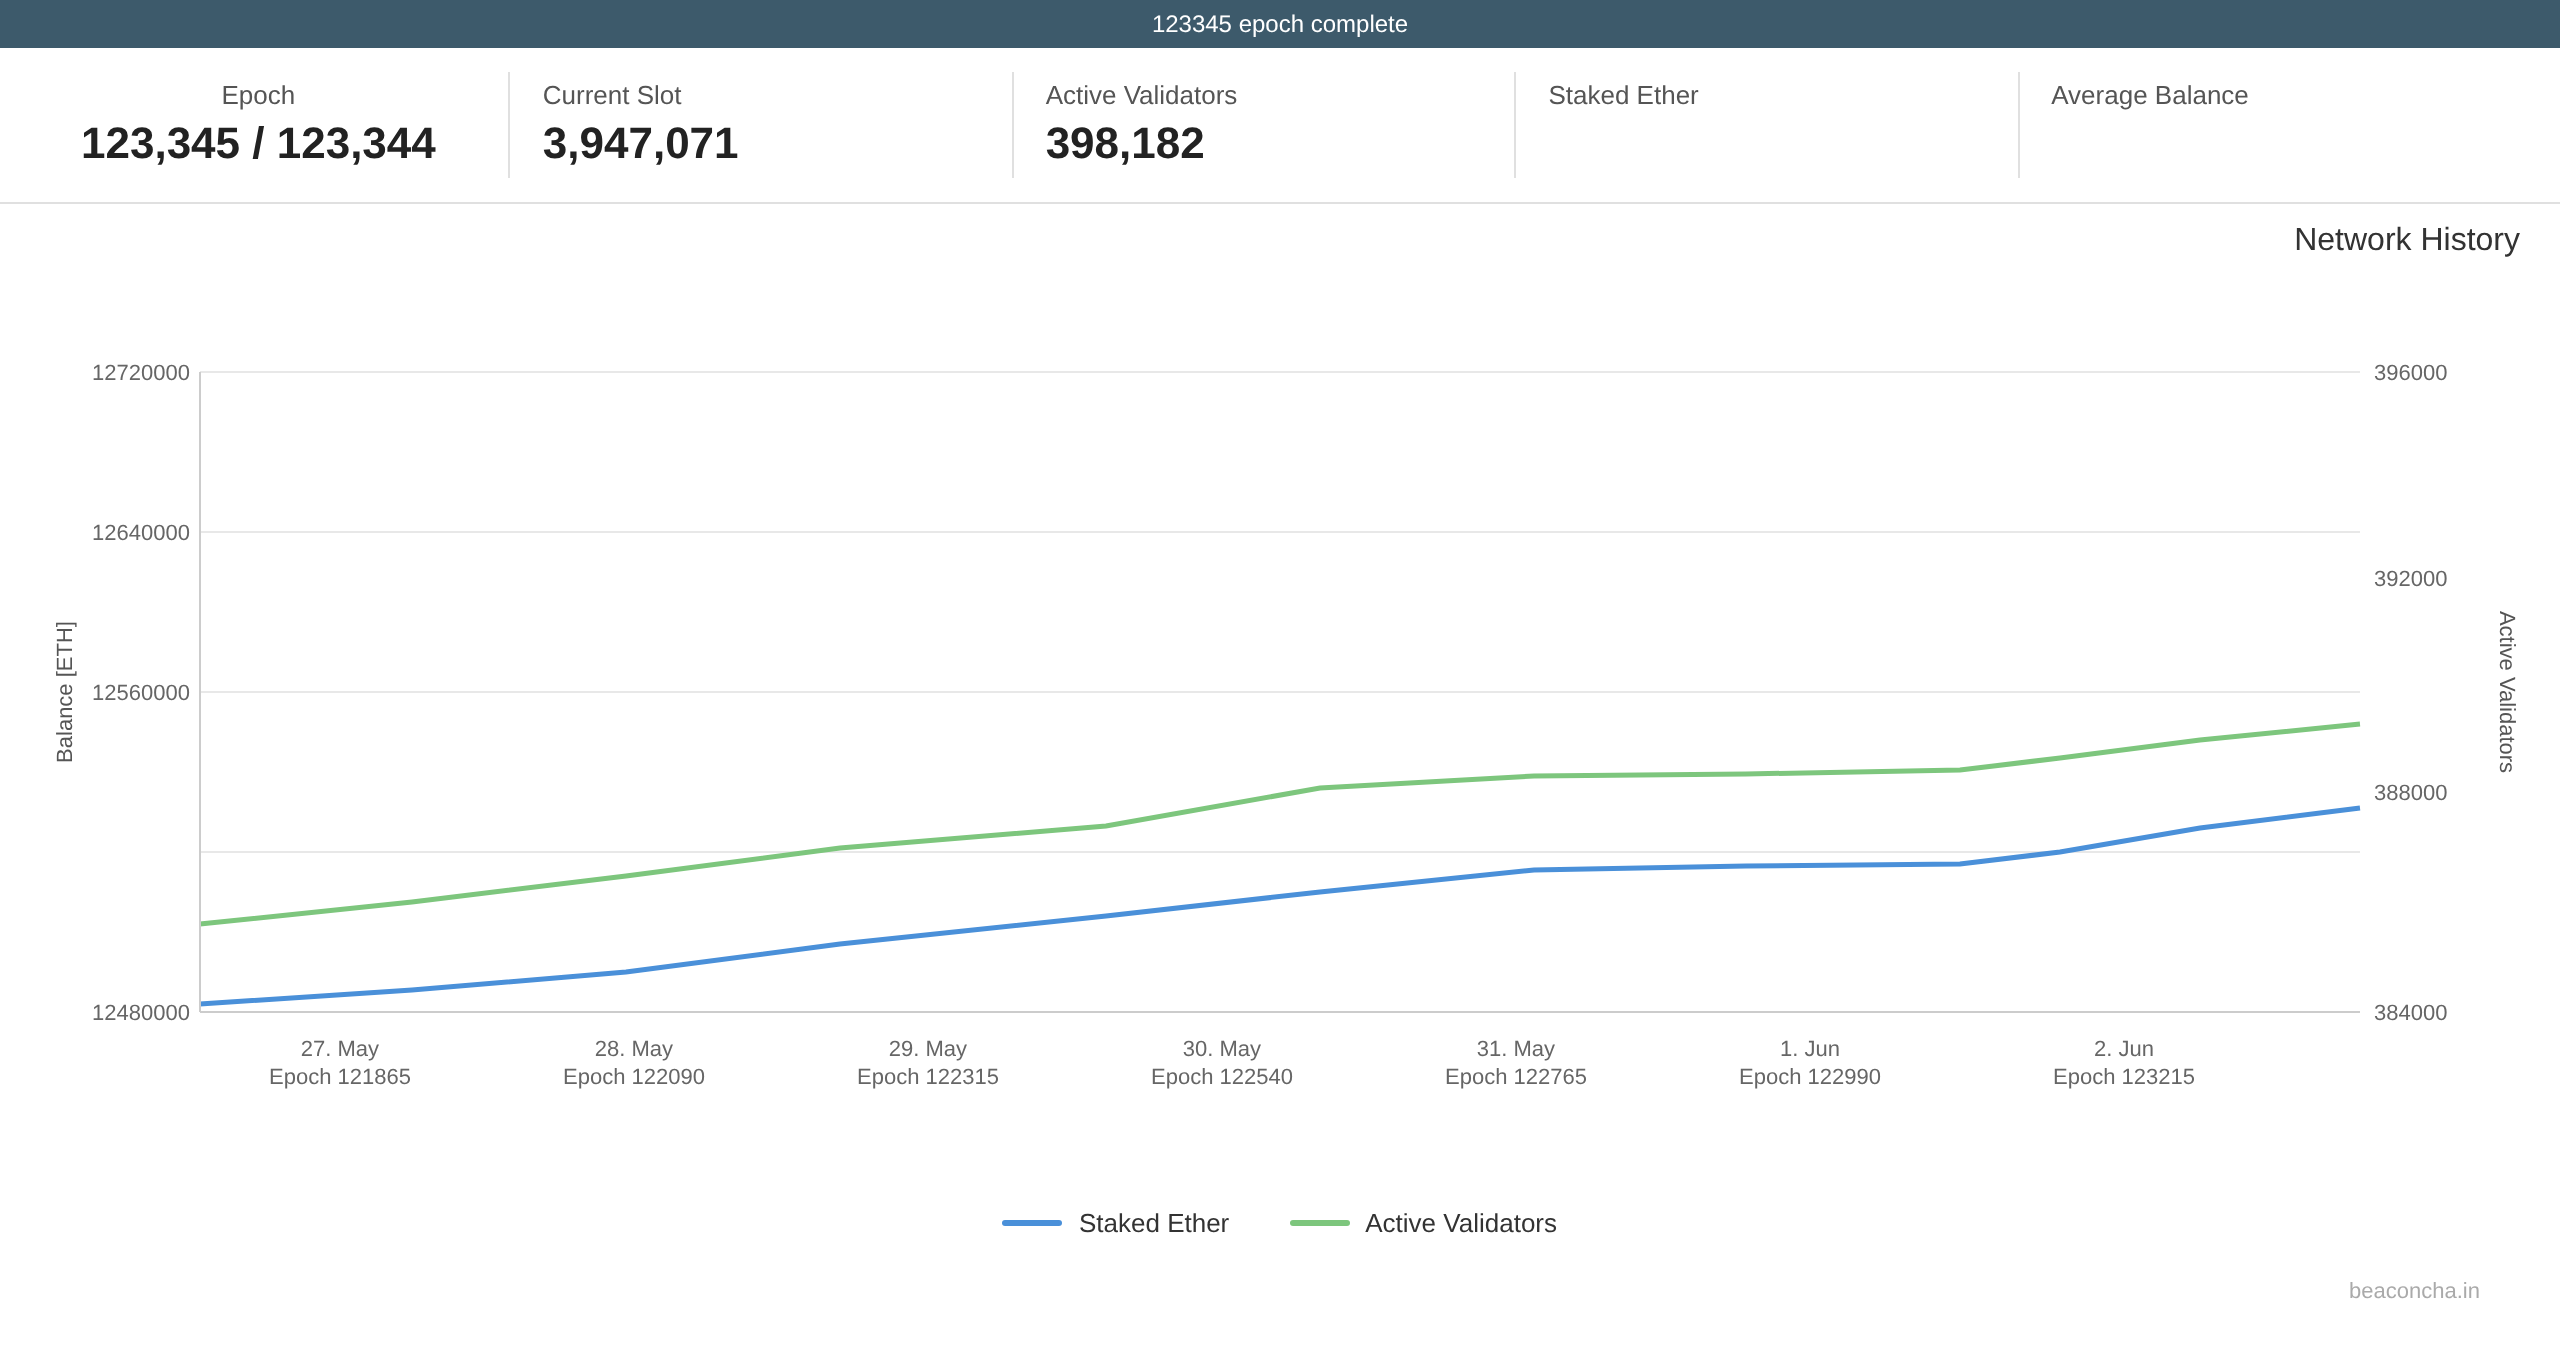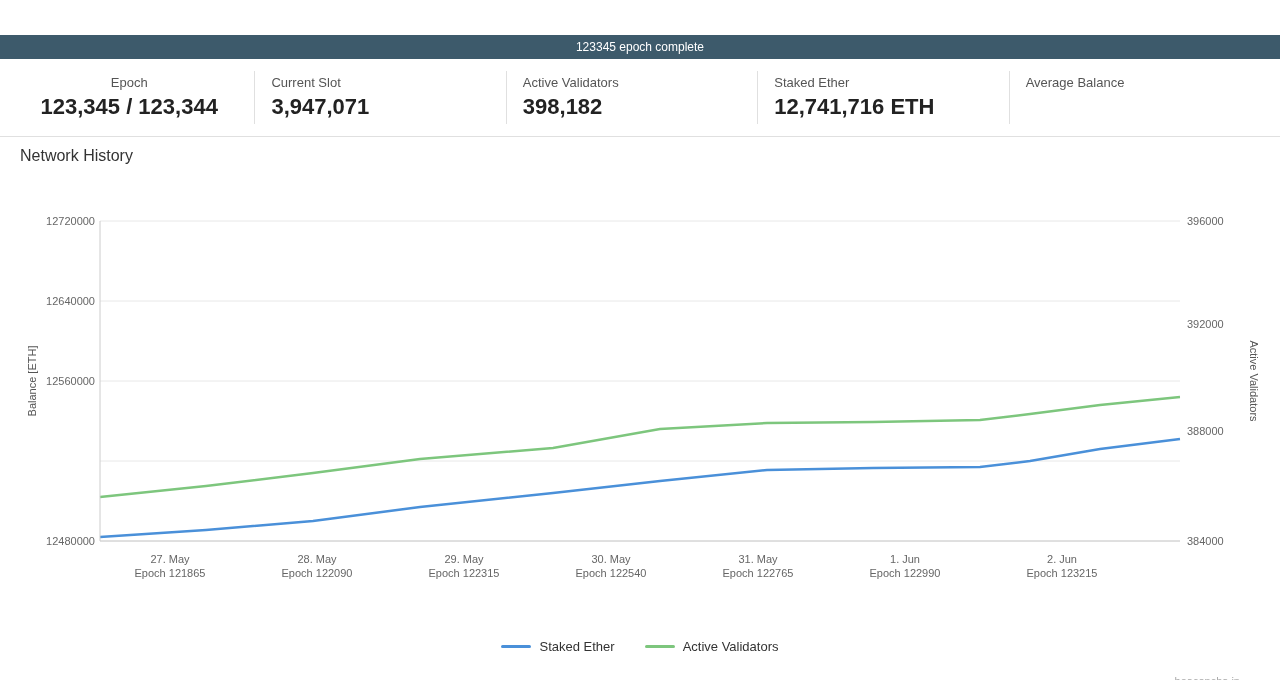--- a/index.html
+++ b/index.html
@@ -4,21 +4,20 @@
   <style>
     * { margin: 0; padding: 0; box-sizing: border-box; }
     body { font-family: Arial, sans-serif; background: #fff; width: 1280px; height: 680px; overflow: hidden; }
 
     .top-banner {
       background: #3d5a6b;
       color: #fff;
       text-align: center;
       padding: 5px;
       font-size: 12px;
-      margin-top: 35px;
     }
 
     .stats-bar {
       display: flex;
       border-bottom: 1px solid #e0e0e0;
       padding: 12px 20px;
       gap: 0;
     }
 
     .stat-item {
@@ -39,21 +38,21 @@
       font-weight: 600;
       color: #222;
     }
 
     .chart-container {
       padding: 10px 20px 0 20px;
       position: relative;
     }
 
     .chart-title {
-      text-align: left;
+      text-align: right;
       font-size: 16px;
       color: #333;
       margin-bottom: 10px;
     }
 
     .chart-area {
       position: relative;
       height: 420px;
       margin-top: 46px;
     }
@@ -102,21 +101,20 @@
   <div class="stat-item">
     <div class="stat-label">Current Slot</div>
     <div class="stat-value">3,947,071</div>
   </div>
   <div class="stat-item">
     <div class="stat-label">Active Validators</div>
     <div class="stat-value">398,182</div>
   </div>
   <div class="stat-item">
     <div class="stat-label">Staked Ether</div>
-    <div class="stat-value">12,741,716 ETH</div>
   </div>
   <div class="stat-item">
     <div class="stat-label">Average Balance</div>
   </div>
 </div>
 
 <div class="chart-container">
   <div class="chart-title">Network History</div>
 
   <div class="chart-area">

